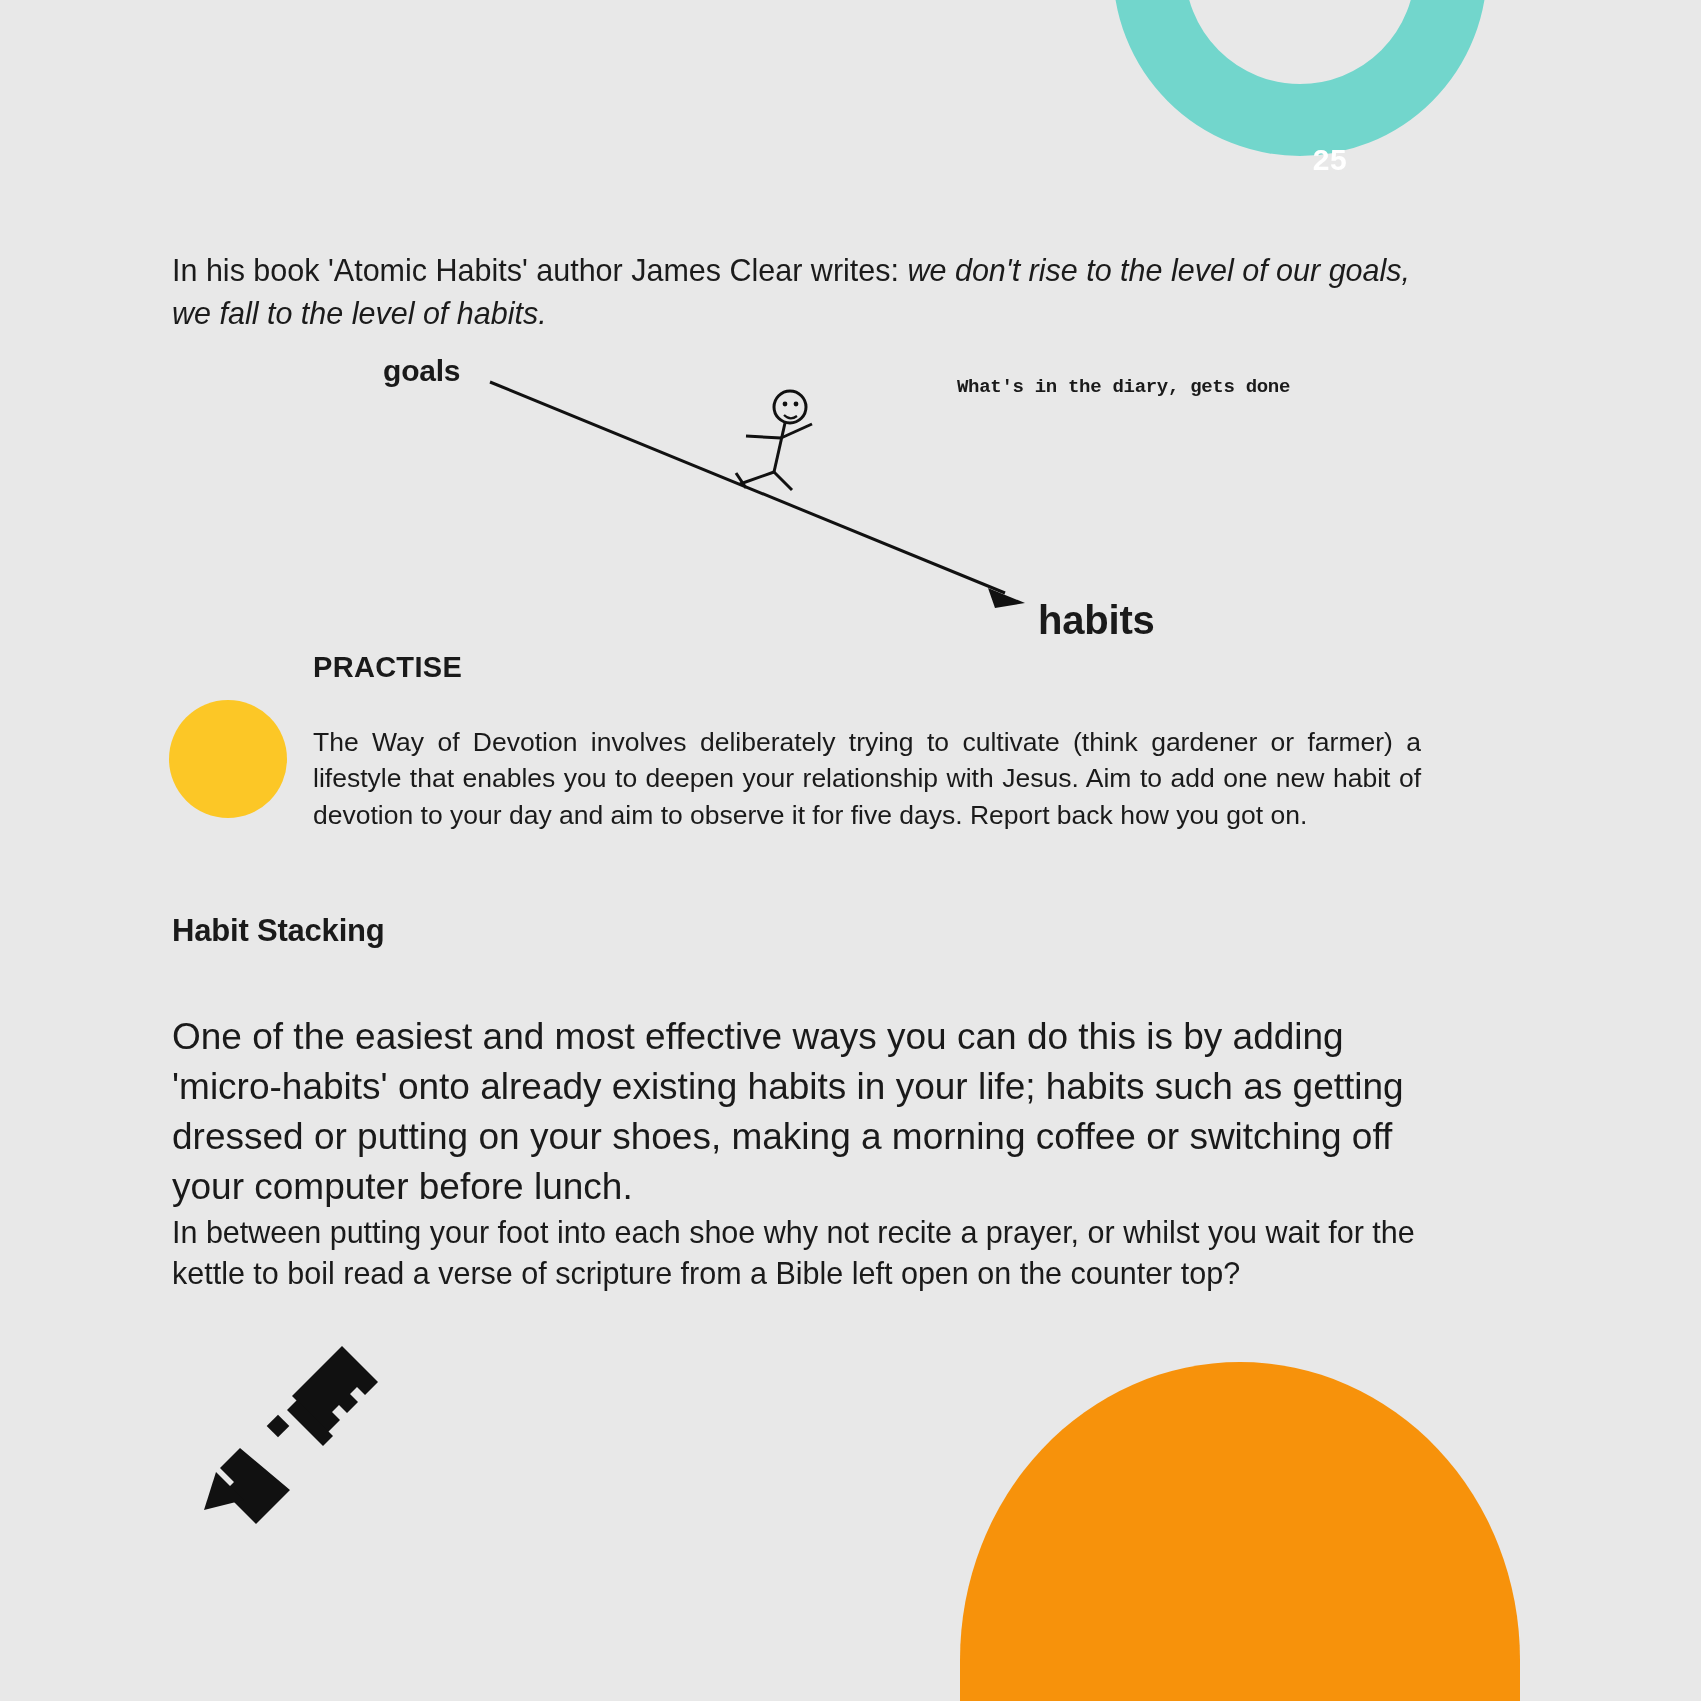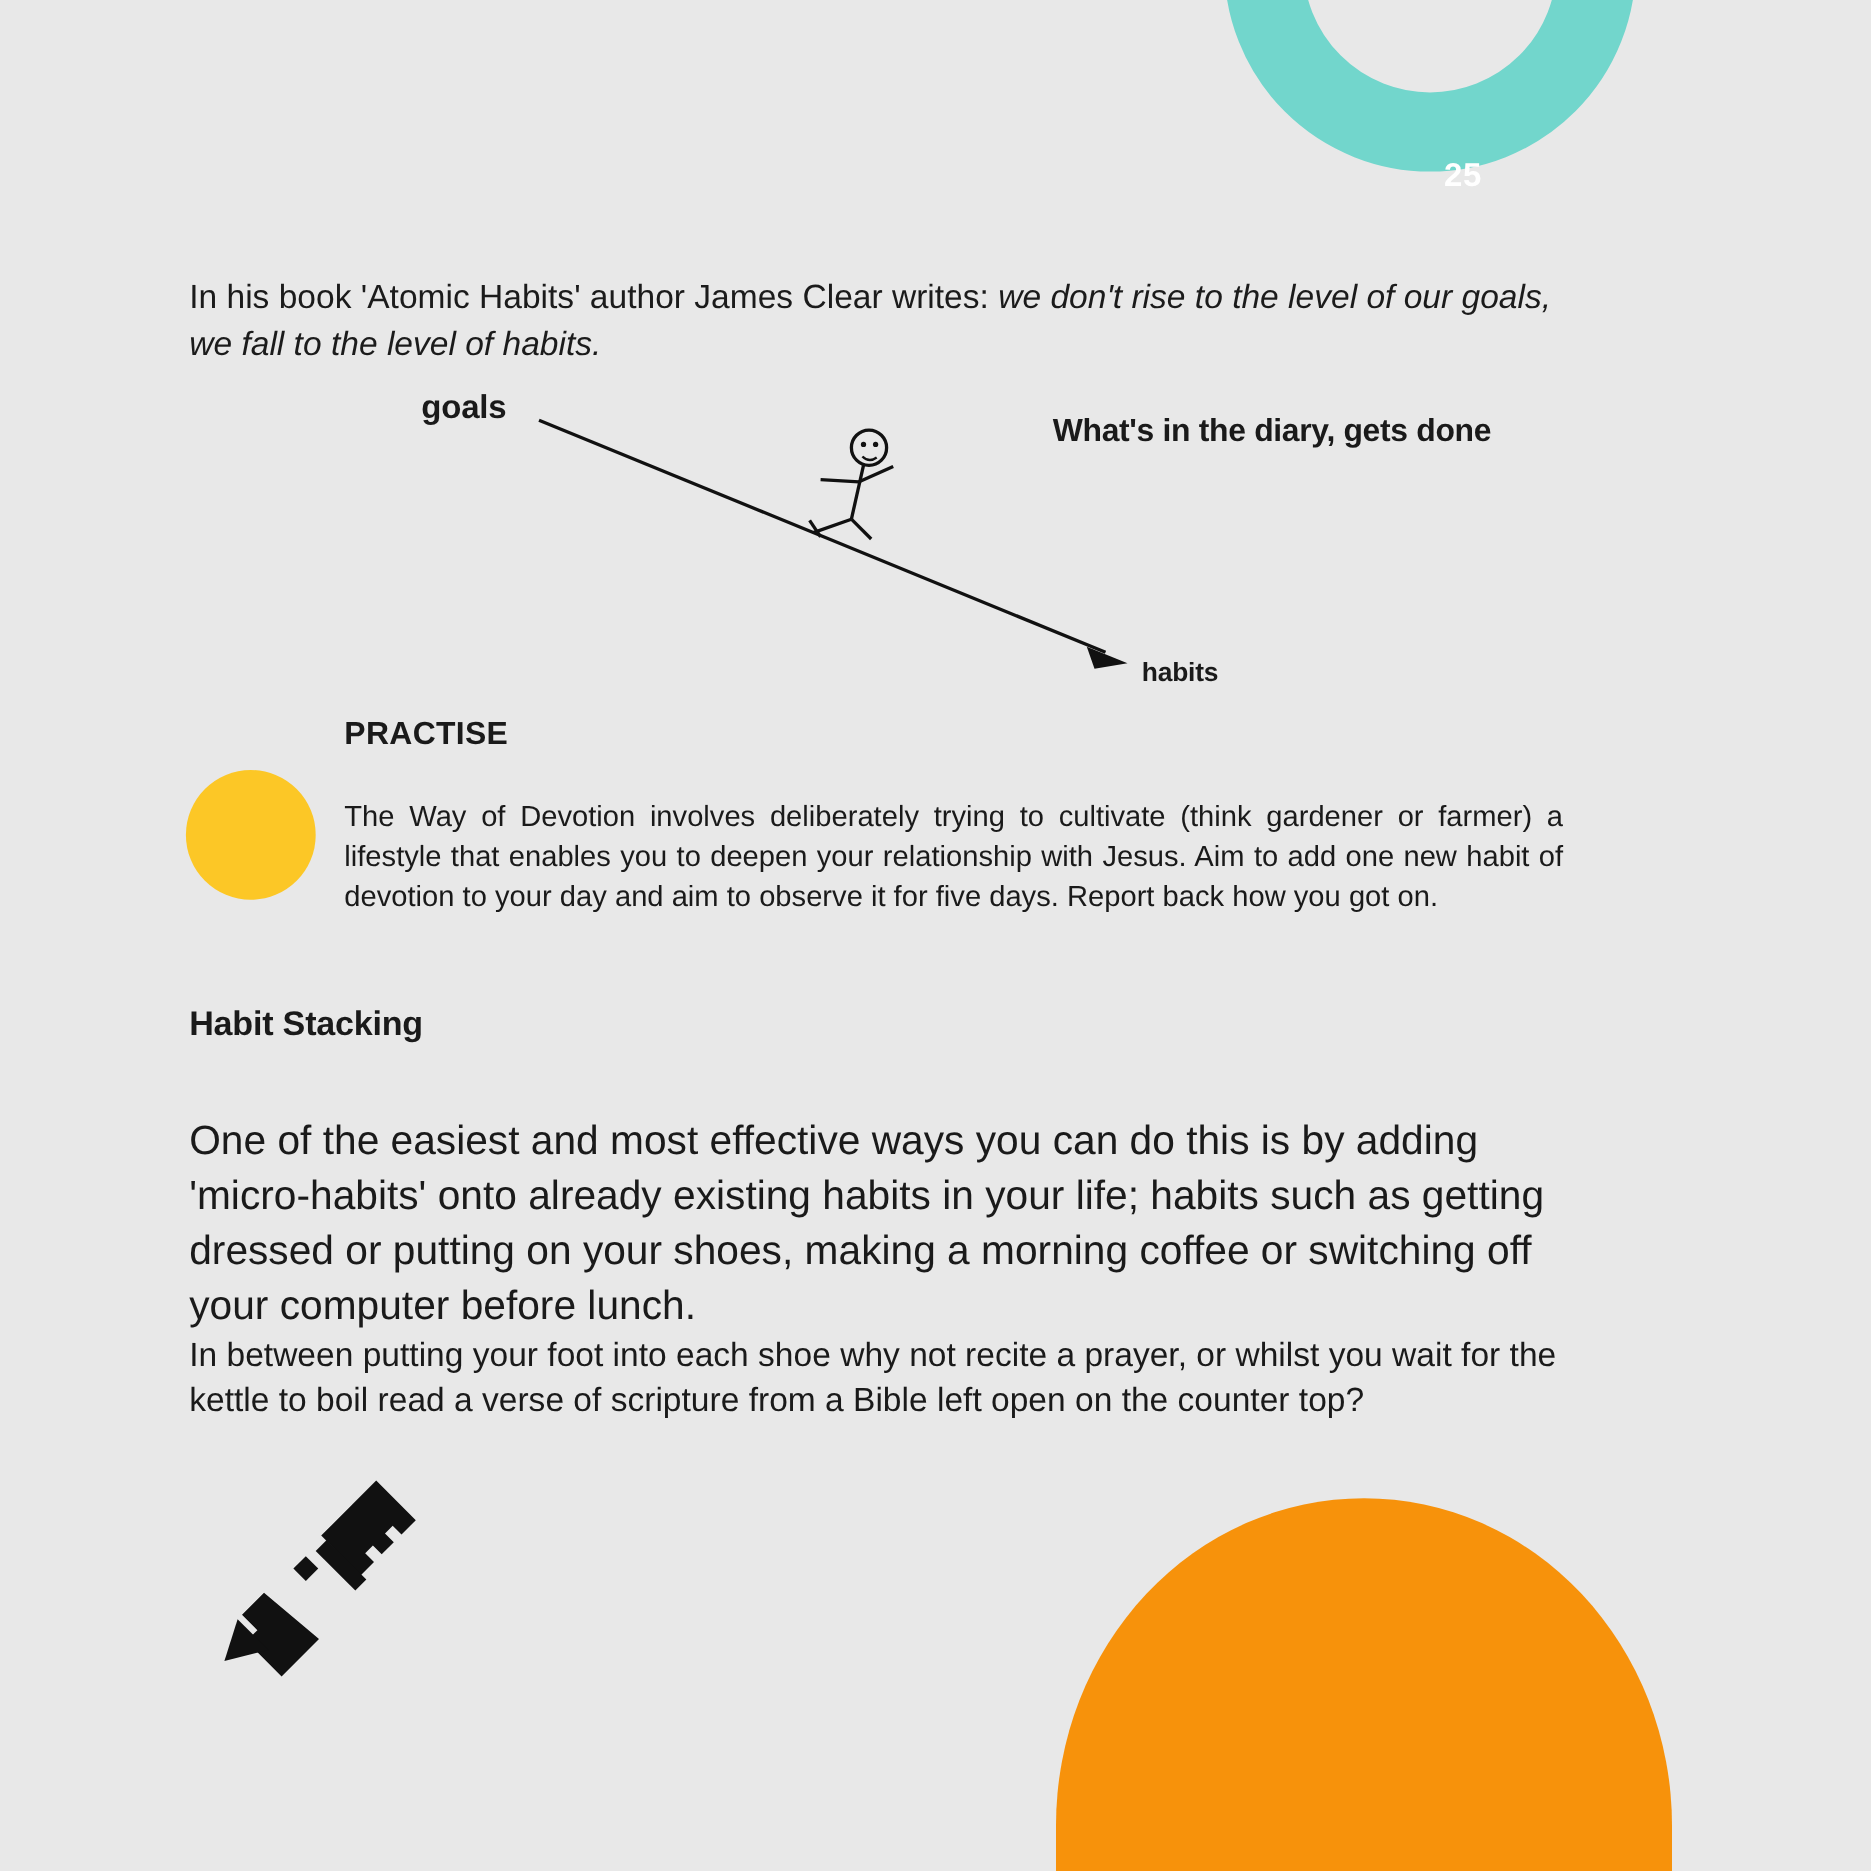--- a/index.html
+++ b/index.html
@@ -82,31 +82,32 @@
     top: 354px;
     font-size: 30px;
     font-weight: bold;
     letter-spacing: -0.2px;
     text-align: center;
   }
   .label-habits {
     position: absolute;
     left: 1038px;
     top: 598px;
-    font-size: 24px;
+    font-size: 40px;
     font-weight: bold;
     letter-spacing: -0.2px;
   }
   .label-diary {
     position: absolute;
     left: 957px;
     top: 376px;
-    font-size: 29px;
+    font-size: 19px;
     font-weight: bold;
     letter-spacing: -0.3px;
+    font-family: Liberation Mono, monospace;
   }
 
   .sketch {
     position: absolute;
     left: 440px;
     top: 360px;
     width: 620px;
     height: 280px;
   }
 

